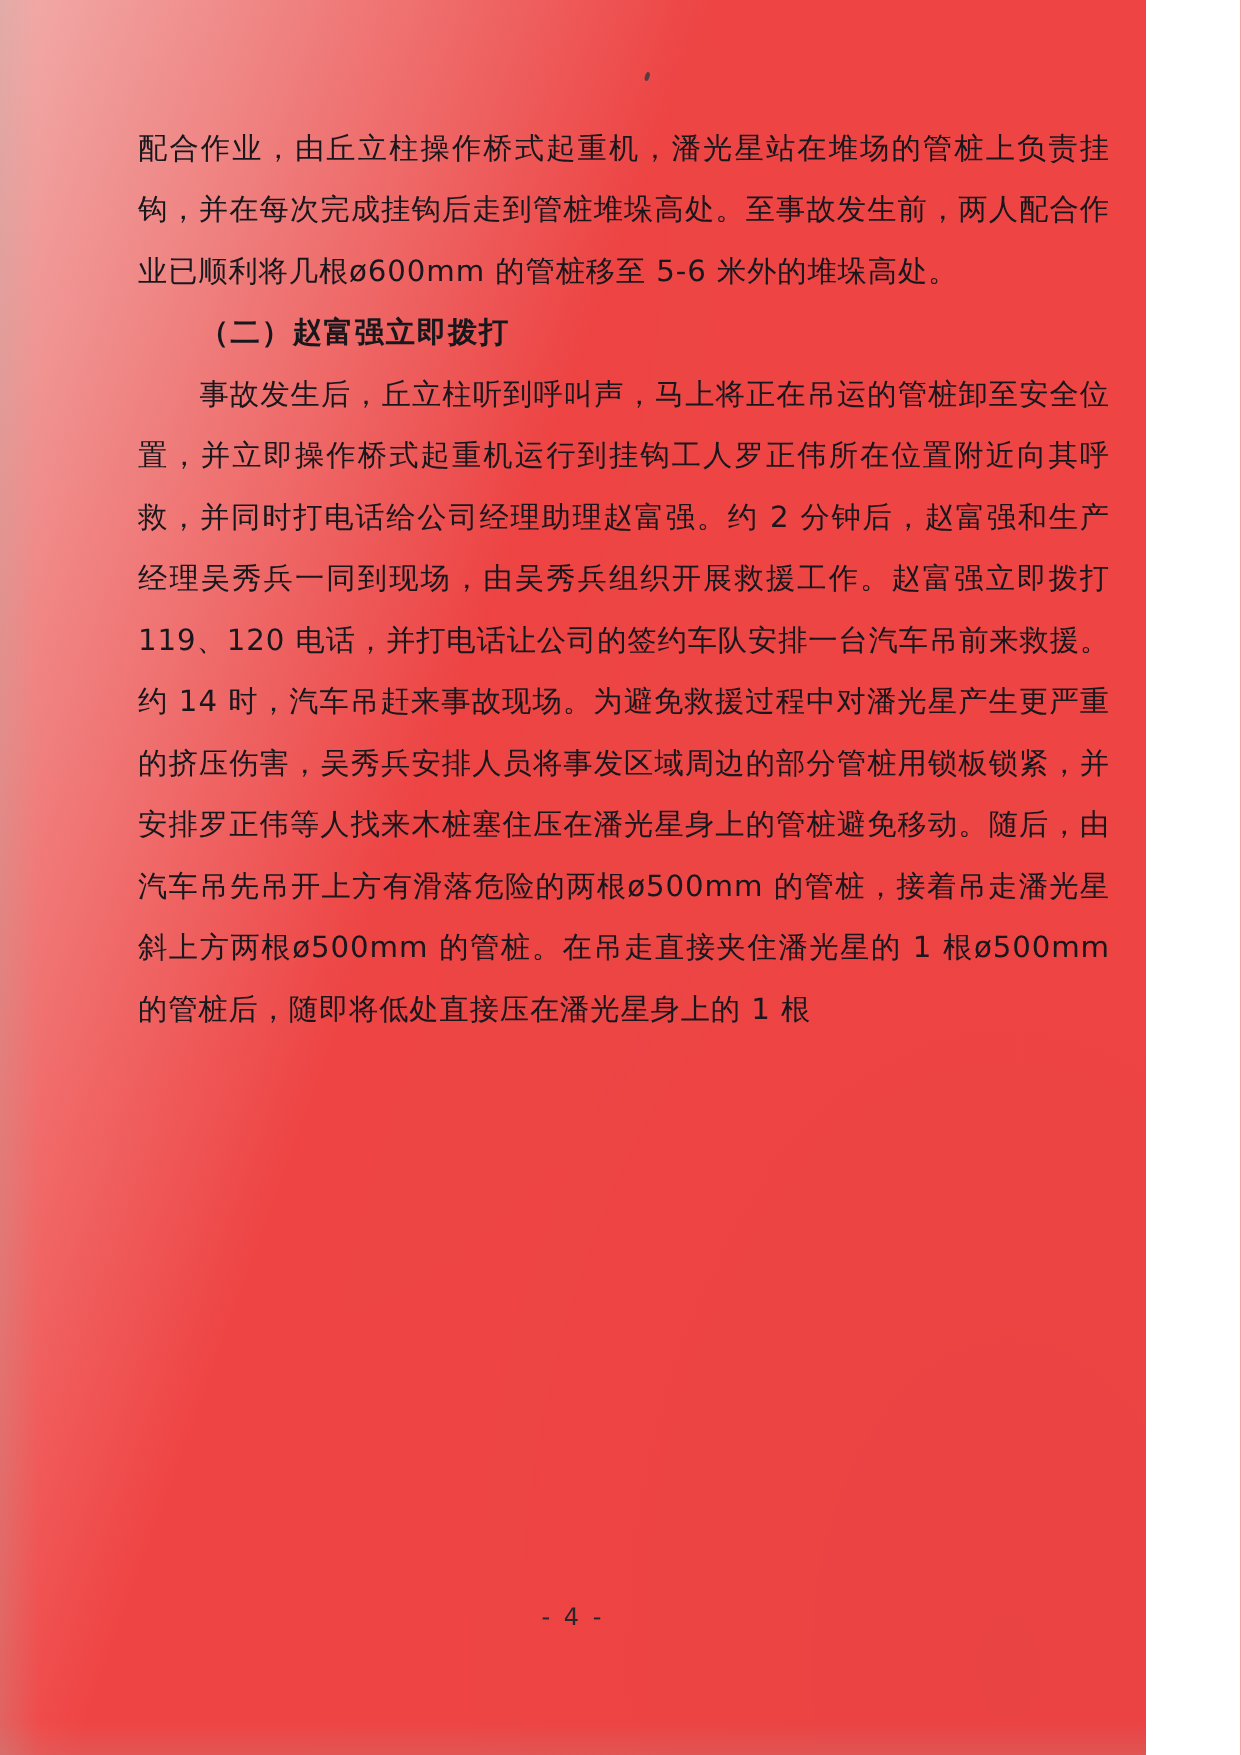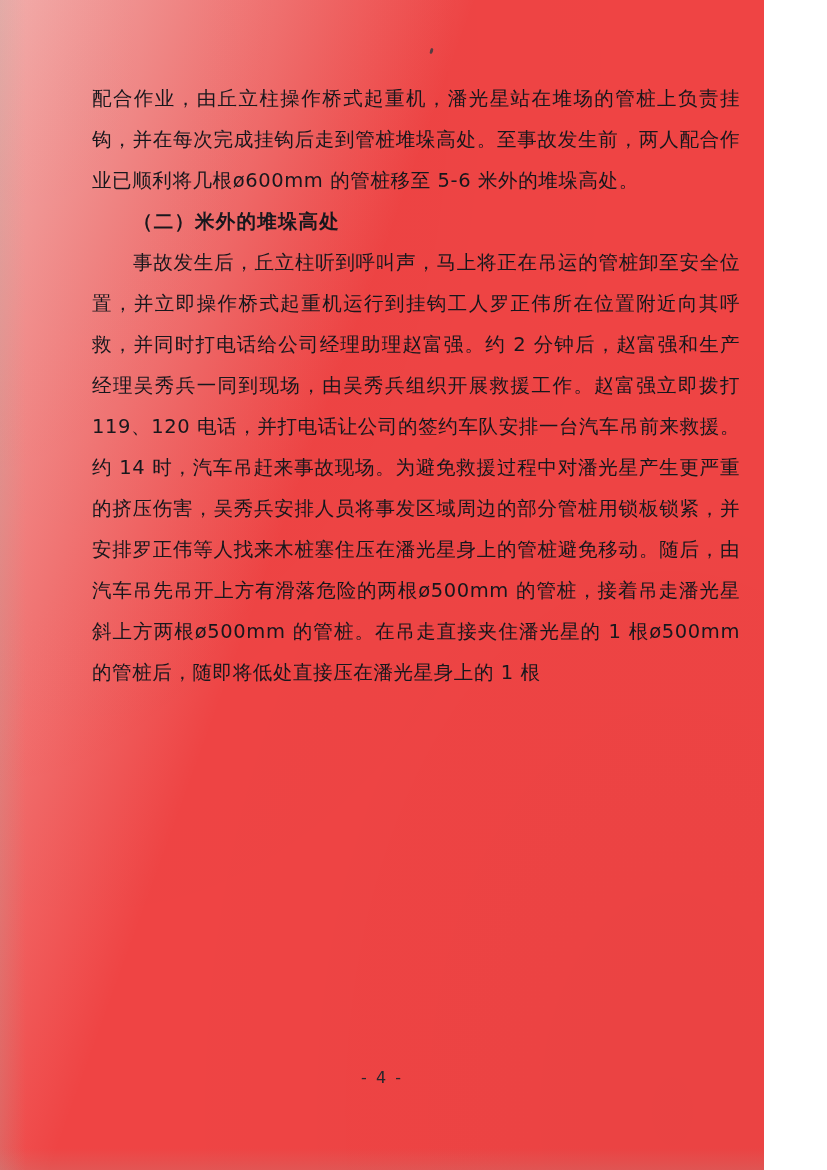--- a/index.html
+++ b/index.html
@@ -103,18 +103,18 @@
 </head>
 <body>
 
 <div class="page">
   <div class="edge-shadow-left"></div>
   <div class="edge-shadow-bottom"></div>
   <div class="stray-mark"></div>
 
   <div class="content">
     <p class="para">配合作业，由丘立柱操作桥式起重机，潘光星站在堆场的管桩上负责挂钩，并在每次完成挂钩后走到管桩堆垛高处。至事故发生前，两人配合作业已顺利将几根ø600mm 的管桩移至 5-6 米外的堆垛高处。</p>
-    <p class="para heading">（二）米外的堆垛高处</p>
+    <p class="para heading">（二）赵富强立即拨打</p>
     <p class="para indent">事故发生后，丘立柱听到呼叫声，马上将正在吊运的管桩卸至安全位置，并立即操作桥式起重机运行到挂钩工人罗正伟所在位置附近向其呼救，并同时打电话给公司经理助理赵富强。约 2 分钟后，赵富强和生产经理吴秀兵一同到现场，由吴秀兵组织开展救援工作。赵富强立即拨打 119、120 电话，并打电话让公司的签约车队安排一台汽车吊前来救援。约 14 时，汽车吊赶来事故现场。为避免救援过程中对潘光星产生更严重的挤压伤害，吴秀兵安排人员将事发区域周边的部分管桩用锁板锁紧，并安排罗正伟等人找来木桩塞住压在潘光星身上的管桩避免移动。随后，由汽车吊先吊开上方有滑落危险的两根ø500mm 的管桩，接着吊走潘光星斜上方两根ø500mm 的管桩。在吊走直接夹住潘光星的 1 根ø500mm 的管桩后，随即将低处直接压在潘光星身上的 1 根</p>
   </div>
 
   <div class="footer">- 4 -</div>
 </div>
 
 </body></html>

